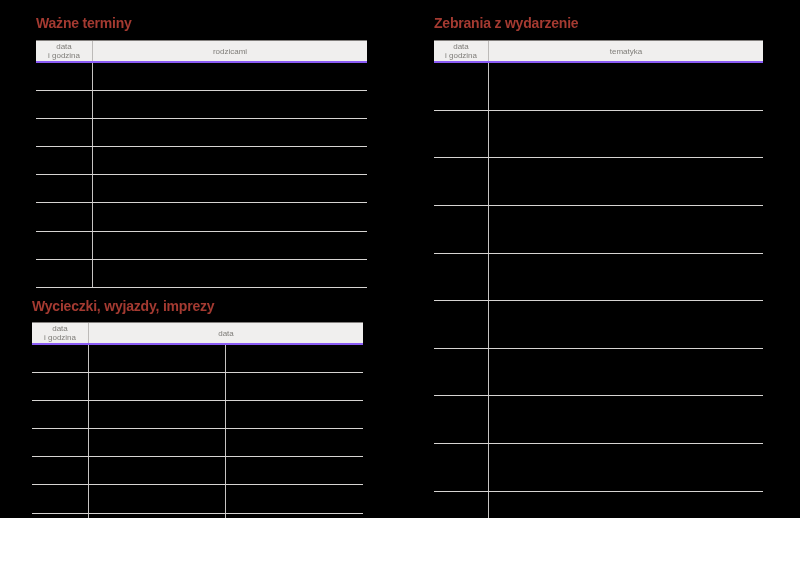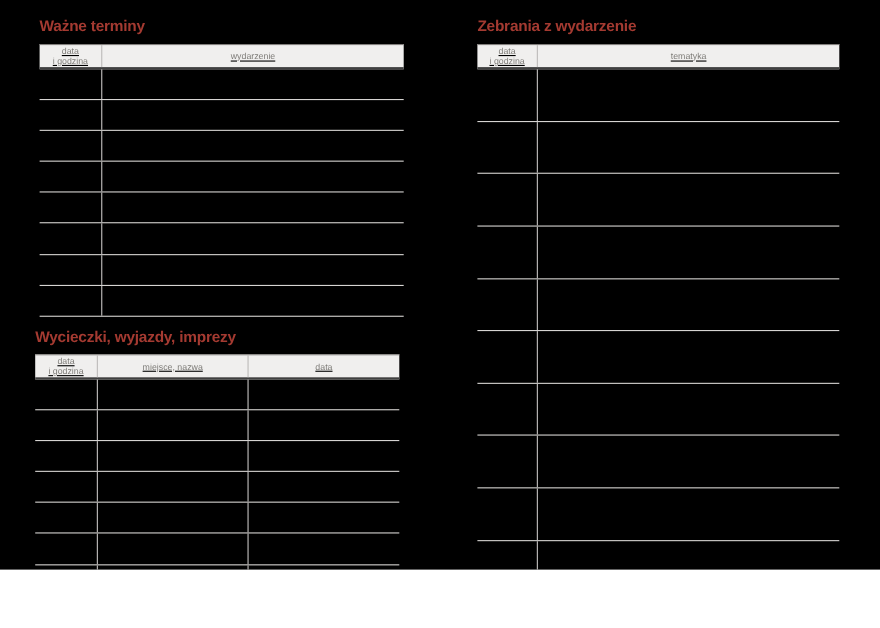--- a/index.html
+++ b/index.html
@@ -54,22 +54,21 @@
   }
   .ptable {
     position: absolute;
   }
   .thead {
     display: flex;
     box-sizing: border-box;
     height: 23px;
     background: #f0efee;
     border-top: 1px solid #827f7d;
-    border-bottom: 2px solid #404040;
-    text-decoration: underline;
+    border-bottom: 2px solid #8b5cf6;
   }
   .hcell {
     box-sizing: border-box;
     display: flex;
     align-items: center;
     justify-content: center;
     text-align: center;
     font-size: 8px;
     line-height: 9px;
     color: #7f7d79;
@@ -118,21 +117,21 @@
 
   <div class="fold"></div>
   <div class="right-edge"></div>
 
   <div class="section sec-0">
     <h2 class="section-title">Ważne terminy</h2>
     <div class="ptable">
       <div class="thead">
           <div class="hcell col-0">data
 i godzina</div>
-          <div class="hcell col-1">wydarzenie</div>
+          <div class="hcell col-1">rodzicami</div>
         </div>
       <div class="tbody">
           <div class="trow">
             <div class="bcell col-0"></div>
             <div class="bcell col-1"></div>
           </div>
           <div class="trow">
             <div class="bcell col-0"></div>
             <div class="bcell col-1"></div>
           </div>
@@ -163,21 +162,20 @@
         </div>
     </div>
   </div>
 
   <div class="section sec-1">
     <h2 class="section-title">Wycieczki, wyjazdy, imprezy</h2>
     <div class="ptable">
       <div class="thead">
           <div class="hcell col-0">data
 i godzina</div>
-          <div class="hcell col-1">miejsce, nazwa</div>
           <div class="hcell col-2">data</div>
         </div>
       <div class="tbody">
           <div class="trow">
             <div class="bcell col-0"></div>
             <div class="bcell col-1"></div>
             <div class="bcell col-2"></div>
           </div>
           <div class="trow">
             <div class="bcell col-0"></div>

